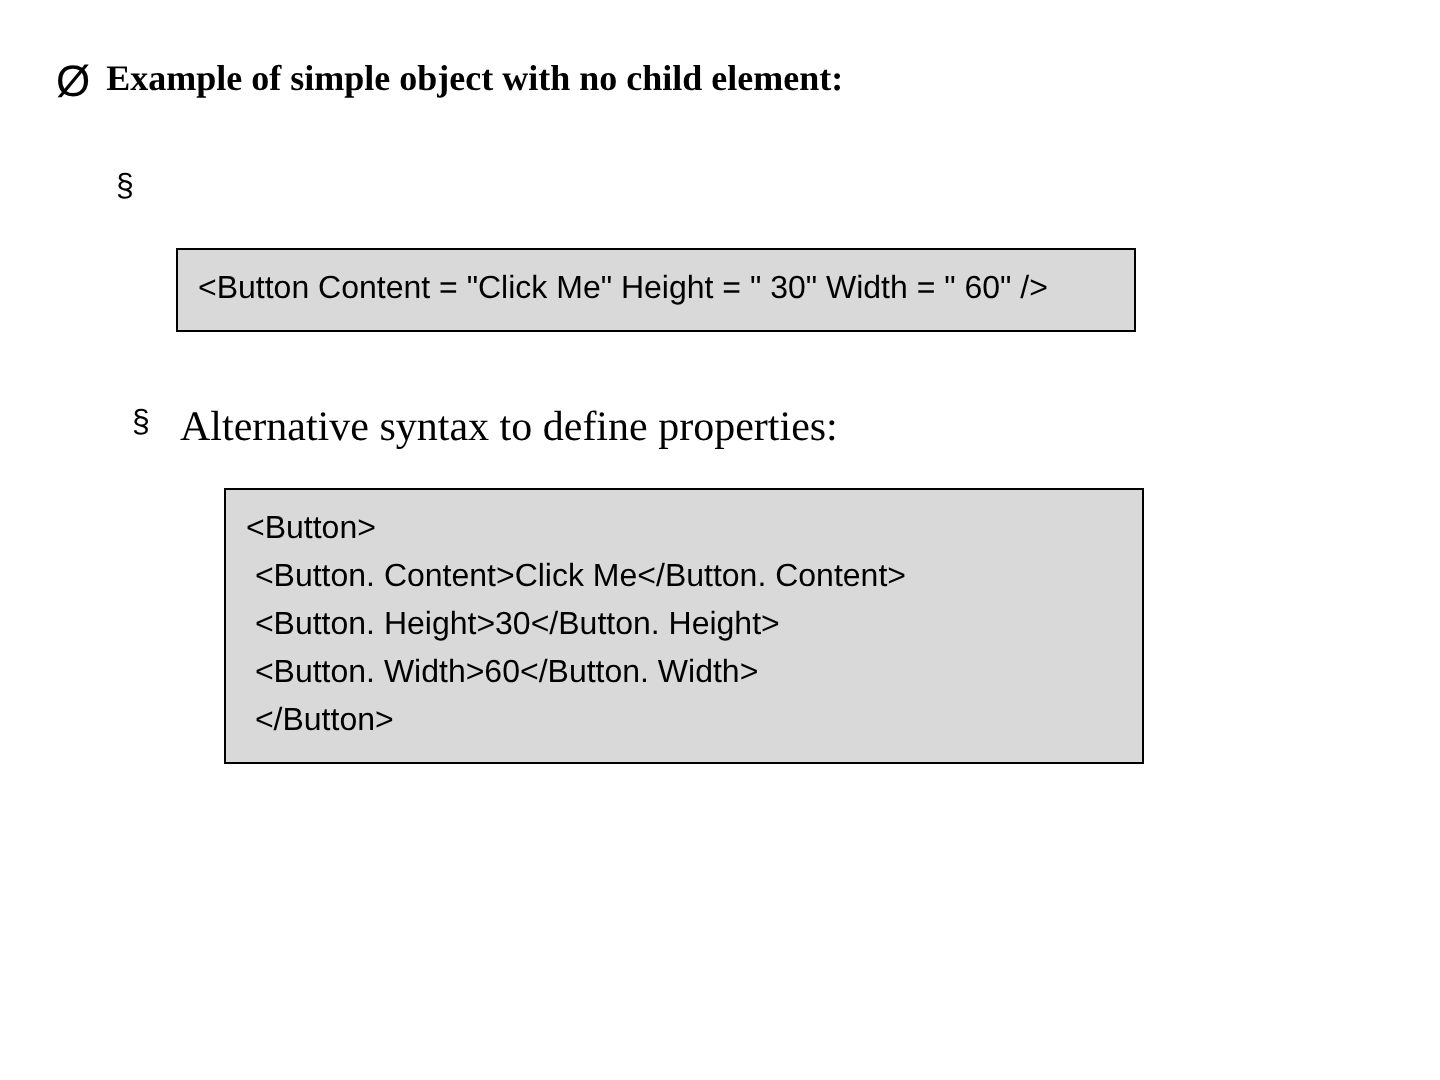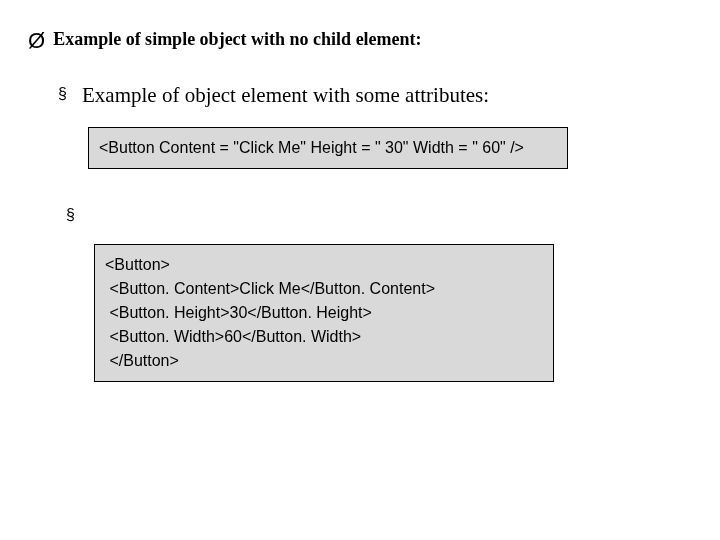--- a/index.html
+++ b/index.html
@@ -55,40 +55,40 @@
     line-height: 1.5;
     white-space: pre;
     width: fit-content;
     min-width: 480px;
   }
   .code-box.first {
     margin-bottom: 34px;
     min-width: 480px;
   }
   .code-box.second {
-    margin-left: 66px;
+    margin-left: 84px;
     min-width: 460px;
   }
 </style>
 </head>
 <body>
 
 <div class="heading-row">
   <span class="arrow-bullet">Ø</span>
   <span class="heading-text">Example of simple object with no child element:</span>
 </div>
 
 <div class="sub-row">
   <span class="square-bullet">§</span>
-  <span class="sub-text">Example of object element with some attributes:</span>
 </div>
 
 <div class="code-box first">&lt;Button Content = "Click Me" Height = " 30" Width = " 60" /&gt;</div>
 
 <div class="sub-row second">
   <span class="square-bullet">§</span>
+  <span class="sub-text">Alternative syntax to define properties:</span>
 </div>
 
 <div class="code-box second">&lt;Button&gt;
  &lt;Button. Content&gt;Click Me&lt;/Button. Content&gt;
  &lt;Button. Height&gt;30&lt;/Button. Height&gt;
  &lt;Button. Width&gt;60&lt;/Button. Width&gt;
  &lt;/Button&gt;</div>
 
 </body></html>

